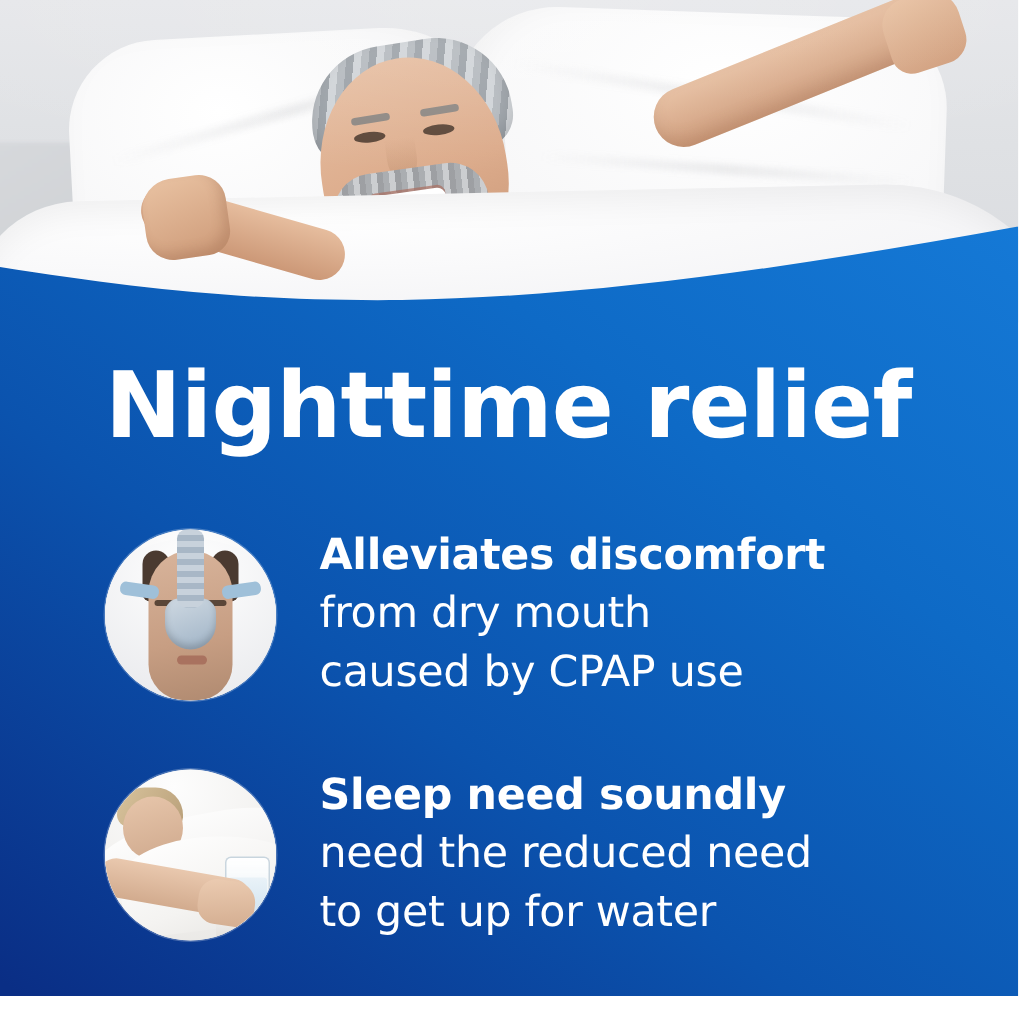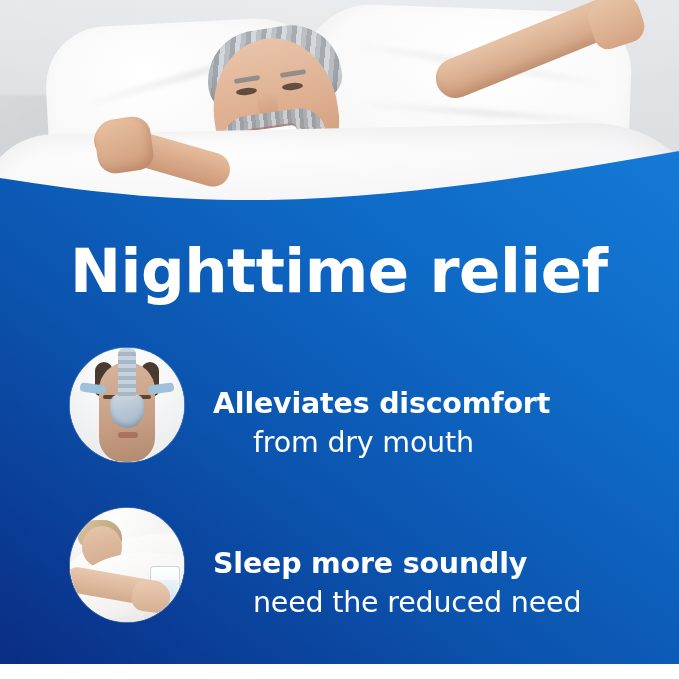--- a/index.html
+++ b/index.html
@@ -338,21 +338,21 @@
     color:#ffffff;
     font-family:"DejaVu Sans", sans-serif;
   }
   .bline {
     font-size:28.5px;
     line-height:39px;
     white-space:nowrap;
     letter-spacing:-0.2px;
   }
   .bline.strong { font-weight:700; }
-  .bline.normal { font-weight:400;margin-left:40px; }
+  .bline.normal { font-weight:400; }
 </style>
 </head>
 <body>
 
 <div id="page">
 
   <div class="hero">
     <div class="wall"></div>
     <div class="headboard"></div>
     <div class="pillowR"></div>
@@ -410,36 +410,38 @@
         <div class="eR"></div>
         <div class="strapL"></div>
         <div class="strapR"></div>
         <div class="maskBody"></div>
         <div class="tube"></div>
         <div class="mouth"></div>
       </div>
       <div class="btext">
         <div class="bline strong">Alleviates discomfort</div>
         <div class="bline normal">from dry mouth</div>
+        <div class="bline normal">caused by CPAP use</div>
       </div>
     </div>
 
     <div class="bullet b2">
       <div class="thumb t2">
         <div class="bg"></div>
         <div class="sheetTop"></div>
         <div class="hair2"></div>
         <div class="head2"></div>
         <div class="blanket"></div>
         <div class="nightstand"></div>
         <div class="glass"></div>
         <div class="water"></div>
         <div class="arm2"></div>
         <div class="hand2"></div>
       </div>
       <div class="btext">
-        <div class="bline strong">Sleep more soundly</div>
+        <div class="bline strong">Sleep need soundly</div>
         <div class="bline normal">need the reduced need</div>
+        <div class="bline normal">to get up for water</div>
       </div>
     </div>
 
   </div>
 </div>
 
 </body></html>

